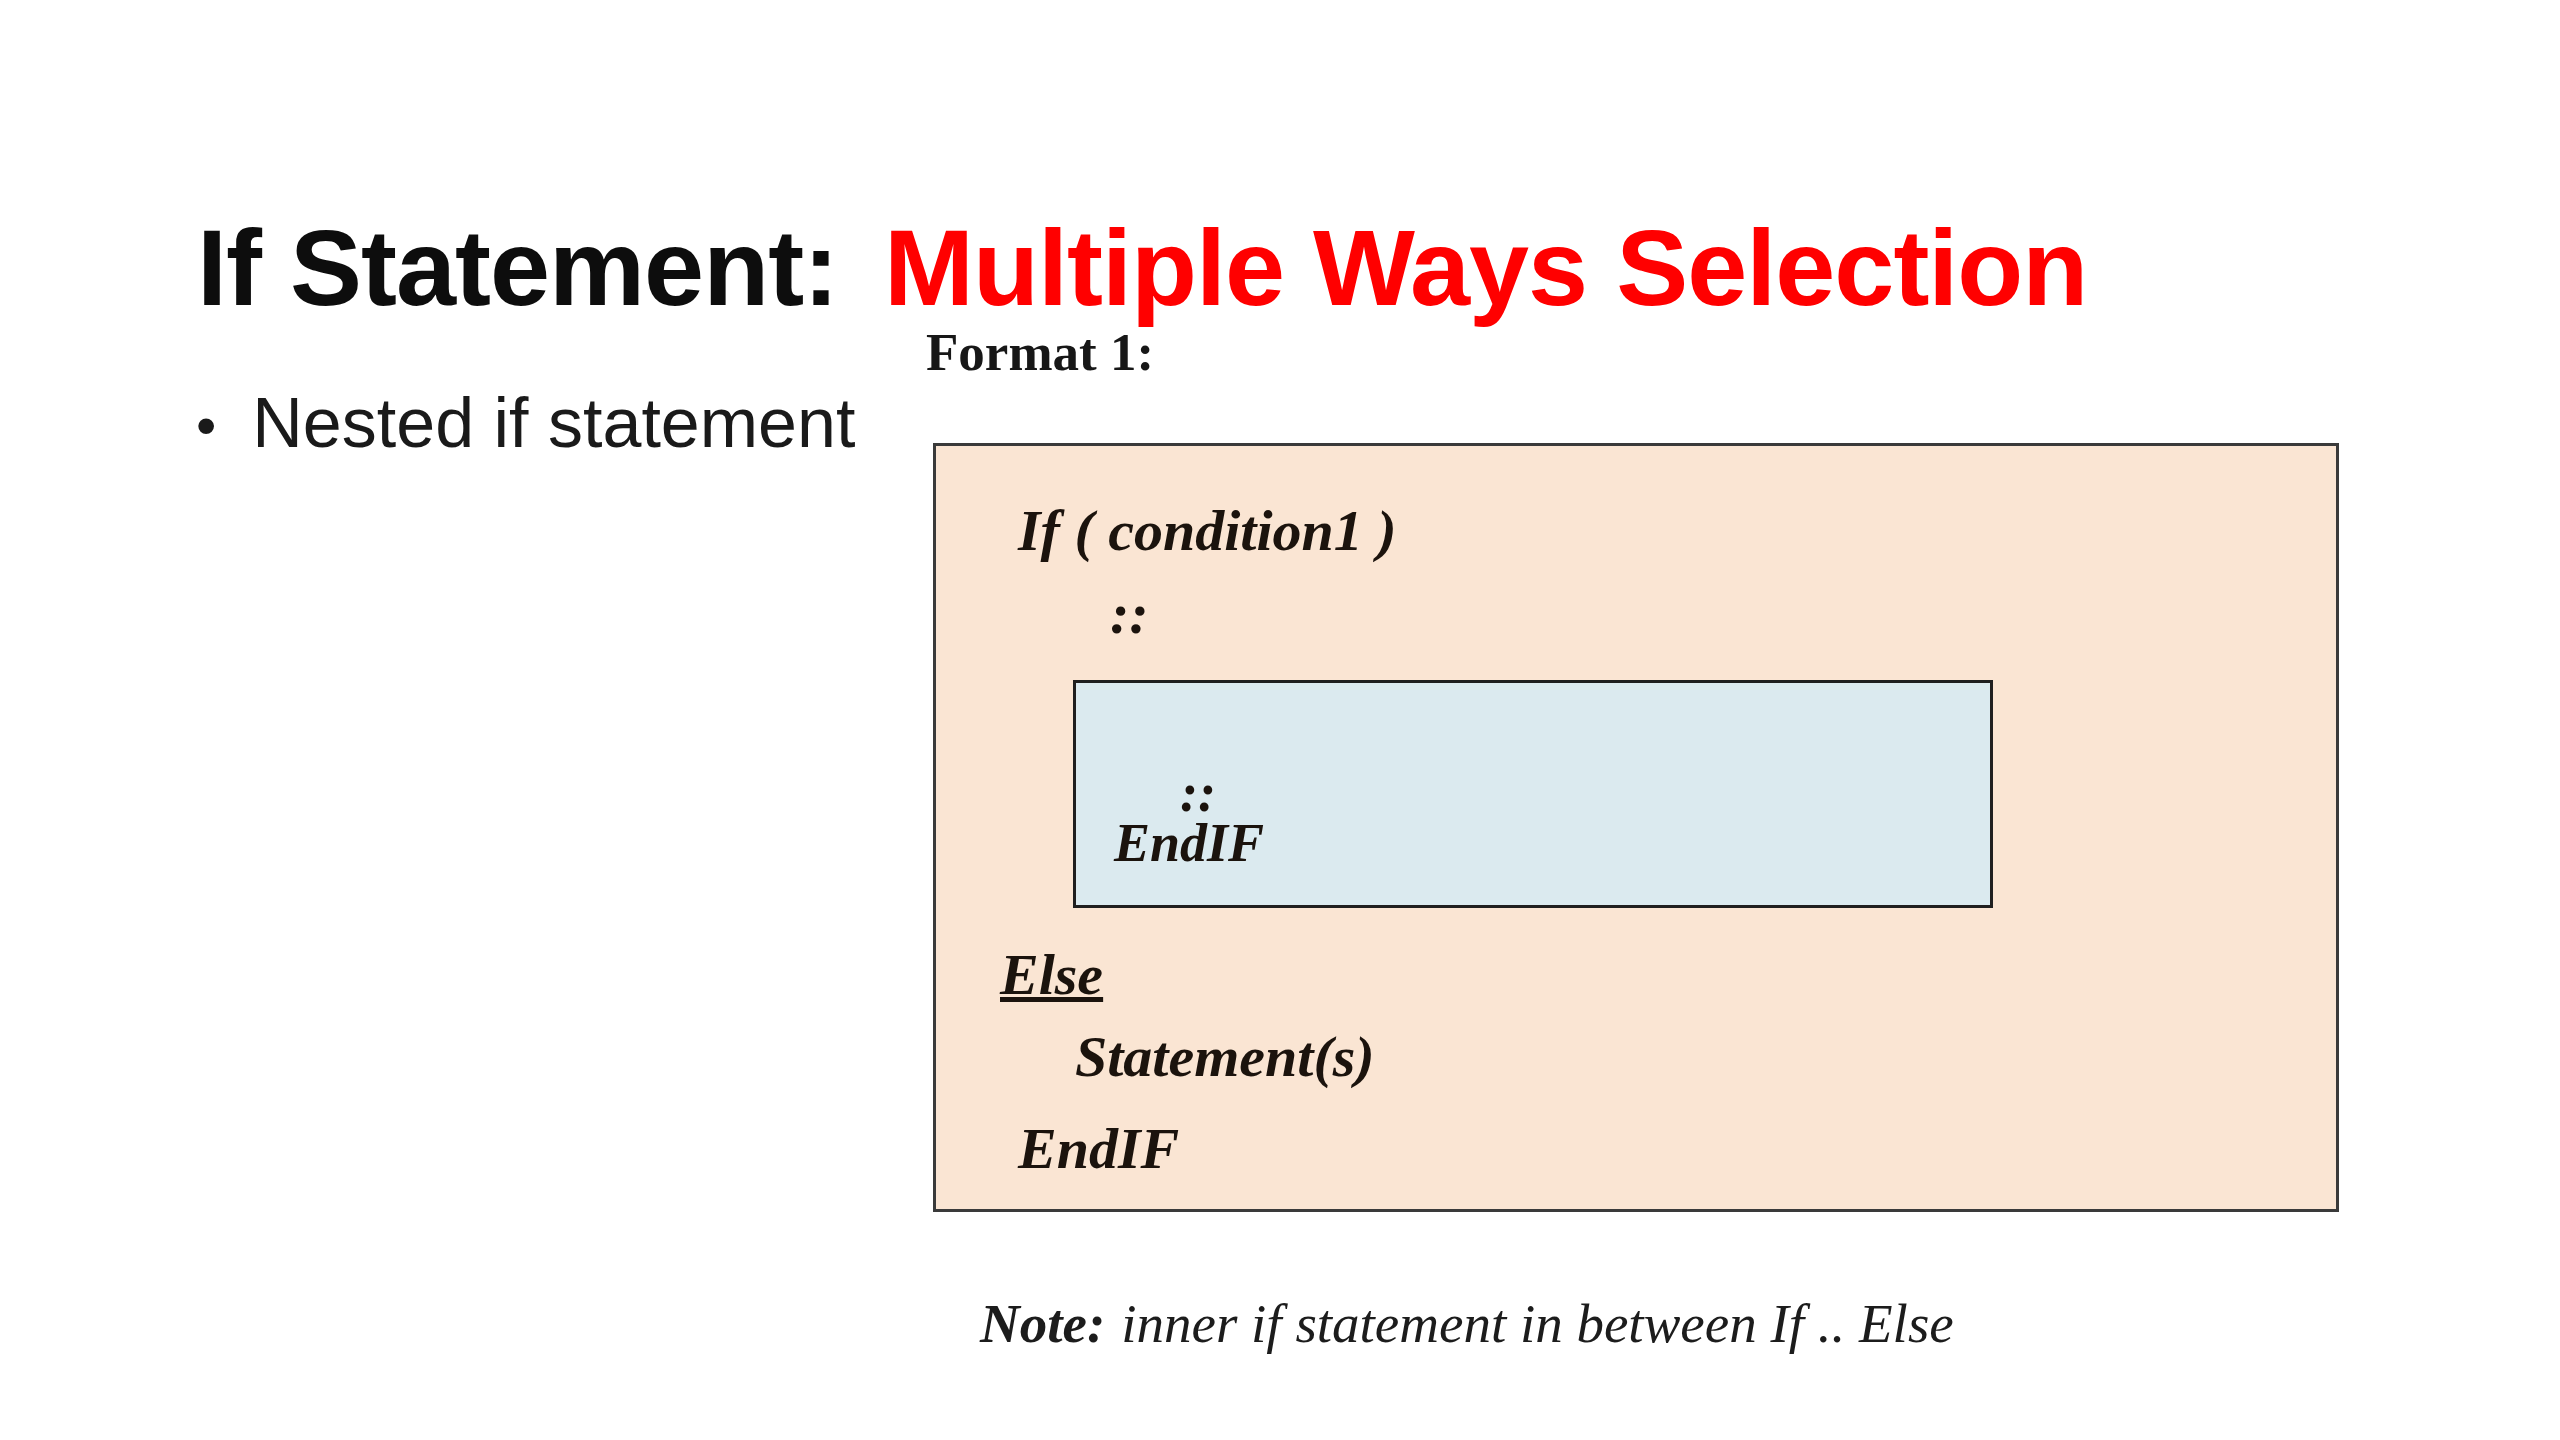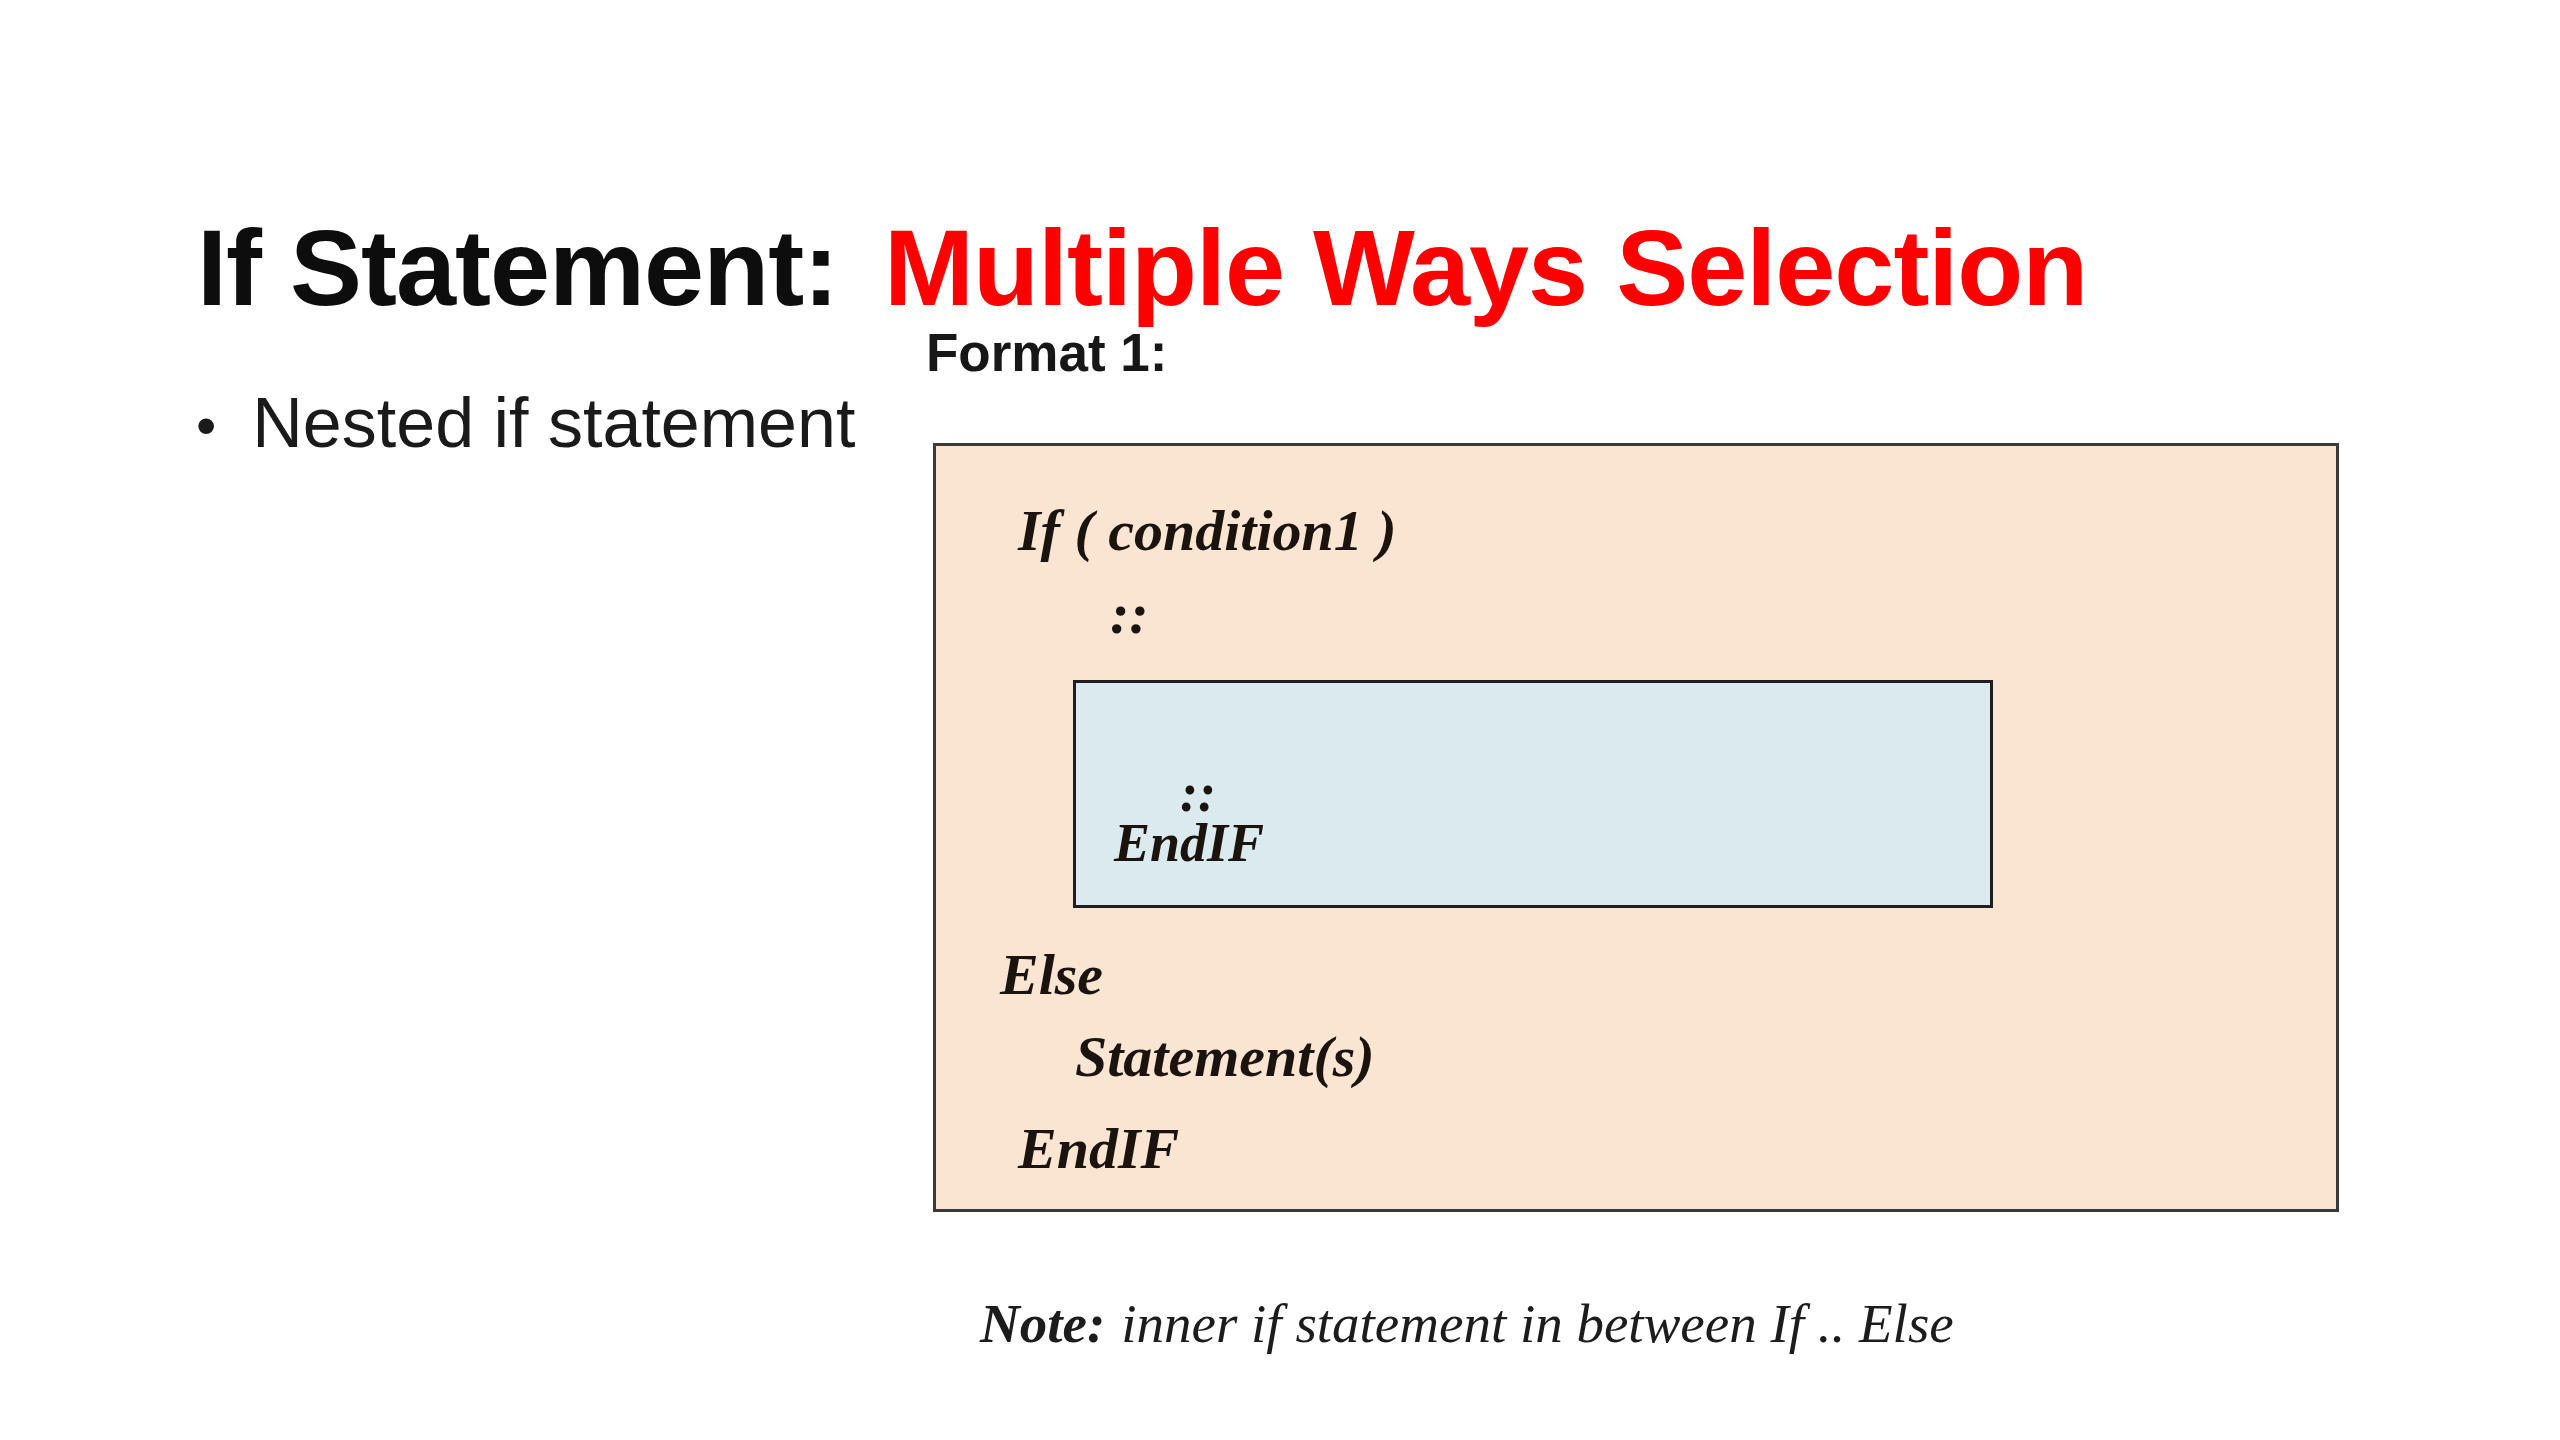--- a/index.html
+++ b/index.html
@@ -41,21 +41,21 @@
     color: #1a1a1a;
     line-height: 1;
   }
   .bullet-marker { font-size: 58px; margin-top: 8px; margin-right: 36px; color: #1a1a1a; }
 
   
   .format-label {
     position: absolute;
     left: 926px;
     top: 326px;
-    font-family: Liberation Sans, sans-serif;
+    font-family: Liberation Serif, serif;
     font-size: 53px;
     font-weight: 700;
     color: #171717;
     line-height: 1;
   }
 
   
   .outer-box {
     position: absolute;
     left: 933px;
@@ -90,21 +90,21 @@
     white-space: nowrap;
   }
   .sz-outer { font-size: 58px; }
   .sz-inner { font-size: 54px; }
 
   .l-if1        { left: 1018px; top: 502px; }
   .l-colons1    { left: 1110px; top: 585px; }
   .l-if2        { left: 1114px; top: 705px; }
   .l-colons2    { left: 1180px; top: 766px; }
   .l-endif-in   { left: 1114px; top: 816px; }
-  .l-else       { left: 1000px; top: 946px; }
+  .l-else       { left: 1000px; top: 946px; text-decoration: underline; }
   .l-statements { left: 1075px; top: 1028px; }
   .l-endif-out  { left: 1018px; top: 1120px; }
 
   
   .note-line {
     position: absolute;
     left: 980px;
     top: 1296px;
     font-family: "Liberation Serif", serif;
     font-style: italic;

